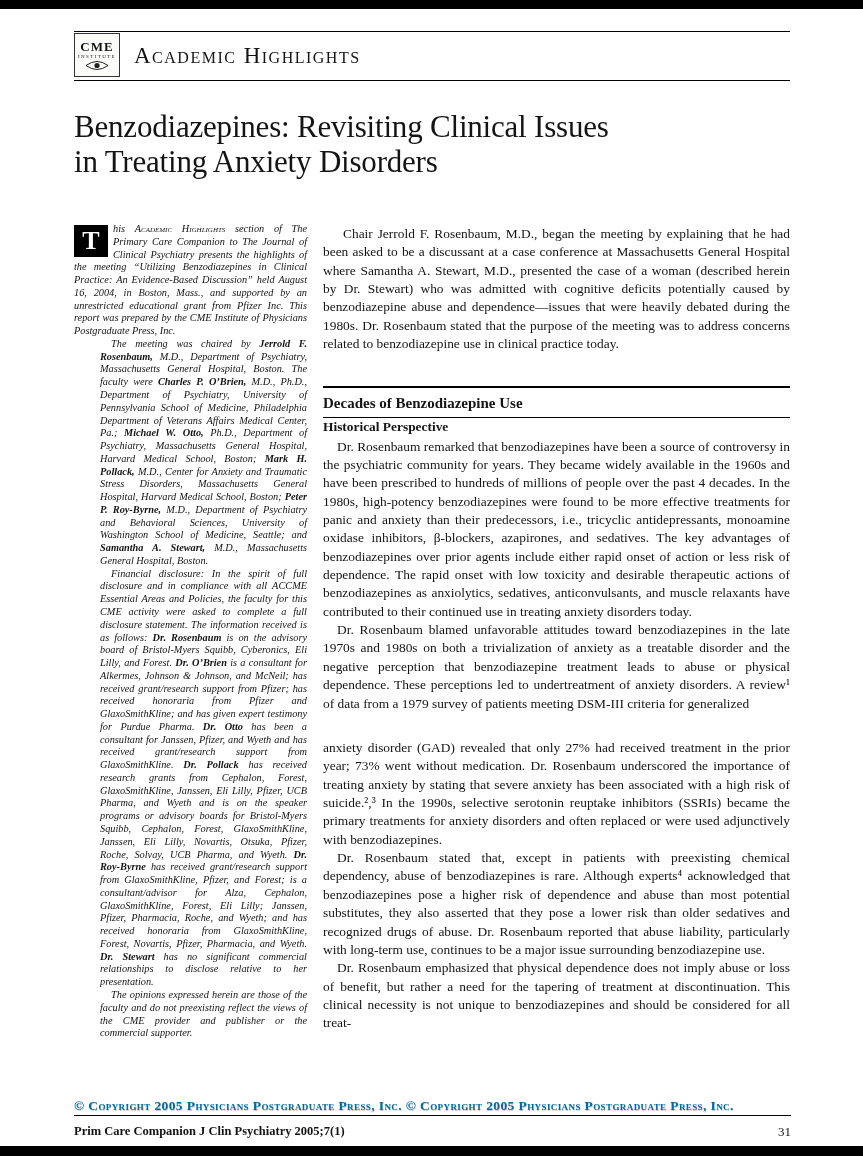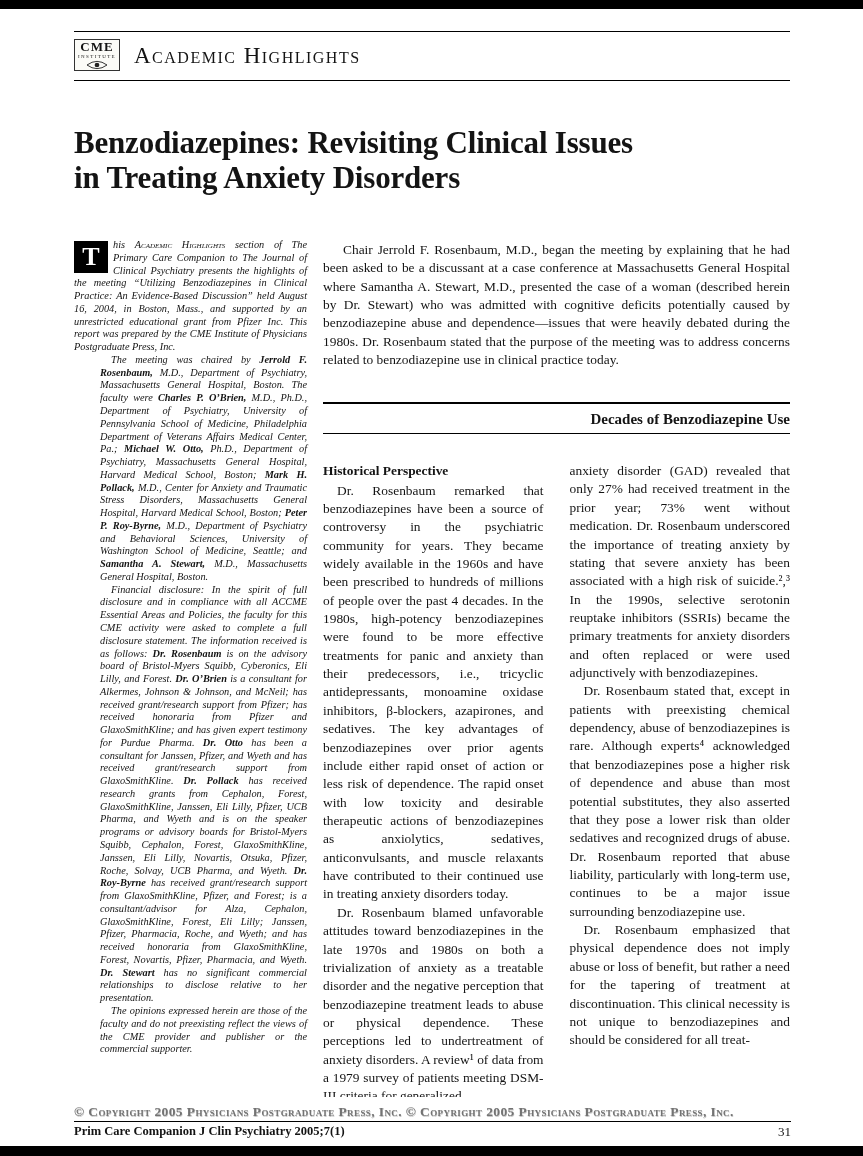--- a/index.html
+++ b/index.html
@@ -14,32 +14,32 @@
 
   .content { padding:9px 73px 0 74px; }
 
   
   .masthead {
     margin-top:22px; height:48px;
     border-top:1.5px solid #000; border-bottom:1.5px solid #000;
     display:flex; align-items:center;
   }
   .logo {
-    width:46px; height:32px; margin:-2px 14px 0 0; box-sizing:border-box;
+    width:46px; height:44px; margin:-2px 14px 0 0; box-sizing:border-box;
     border:1px solid #333; background:#fbfbf7;
     display:flex; flex-direction:column; align-items:center; justify-content:center;
     flex:0 0 auto;
   }
   .logo-cme { font-weight:bold; font-size:13px; line-height:1; letter-spacing:1px; }
   .logo-inst { font-size:5px; letter-spacing:1.4px; line-height:1.4; }
   .masthead-title { font-variant:small-caps; font-size:23px; letter-spacing:1.5px; }
 
   
   .article-title {
-    margin:44px 0 0; font-size:31px; font-weight:bold; line-height:1.13;
+    margin:28px 0 0; font-size:31px; font-weight:normal; line-height:1.13;
     letter-spacing:-0.2px; white-space:pre-line;
   }
 
   
   .columns { display:flex; margin-top:44px; height:858px; overflow:hidden; }
 
   .sidebar {
     width:233px; flex:0 0 auto;
     font-style:italic; font-size:10.3px; line-height:1.24;
     text-align:justify; hyphens:auto; -webkit-hyphens:auto;
@@ -50,38 +50,38 @@
     float:left; width:34px; height:32px; margin:2px 5px 1px 0;
     background:#000; color:#fff; font-style:normal; font-weight:bold;
     font-size:26px; line-height:32px; text-align:center;
   }
 
   .main { flex:1; margin-left:16px; font-size:13.4px; line-height:1.37; }
   .intro-para { margin:2px 0 16px; text-indent:20px; text-align:justify; hyphens:auto; -webkit-hyphens:auto; }
   .section-head {
     margin-top:32px; padding:5px 0 4px;
     border-top:2px solid #000; border-bottom:1.2px solid #000;
-    font-weight:bold; font-size:15px;text-align:right;
+    font-weight:bold; font-size:15px;
   }
-  .two-col { display:flex; gap:26px; margin-top:28px; }
+  .two-col { display:flex; gap:26px; margin-top:0;flex-direction:column; }
   .col { flex:1; text-align:justify; hyphens:auto; -webkit-hyphens:auto; }
   .col h3 { margin:0 0 2px; font-size:13.4px; font-weight:bold; text-align:left; white-space:pre-line; line-height:1.3; }
   .col h3.spaced { margin-top:10px; }
   .col p { margin:0; }
   .col p.indent { text-indent:14px; }
 
   
   .footer { position:absolute; left:74px; right:72px; bottom:16px; }
   .copyright {
-    color:#737373; font-weight:bold; font-variant:small-caps;
+    color:#0369a1; font-weight:bold; font-variant:small-caps;
     font-size:13.5px; letter-spacing:0.4px; white-space:nowrap; overflow:hidden;
     text-shadow:0.5px 0.5px 0 #c9c9c9;
   }
   .footer-rule { border-top:1.5px solid #000; margin-top:1px; }
-  .footer-row { display:flex; justify-content:space-between; margin-top:2px; }
+  .footer-row { display:flex; justify-content:space-between; margin-top:8px; }
   .citation { font-weight:bold; font-size:12.5px; }
   .page-num { font-size:13px; }
 </style>
 </head>
 <body>
 
 <div class="page">
   <div class="edge-bar top"></div>
 
   <div class="content">

